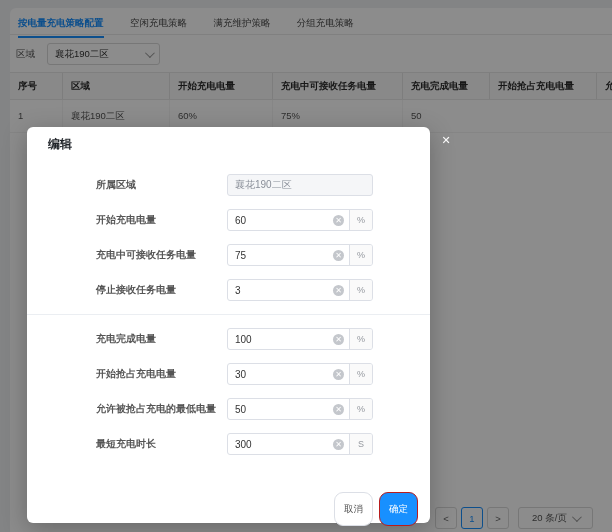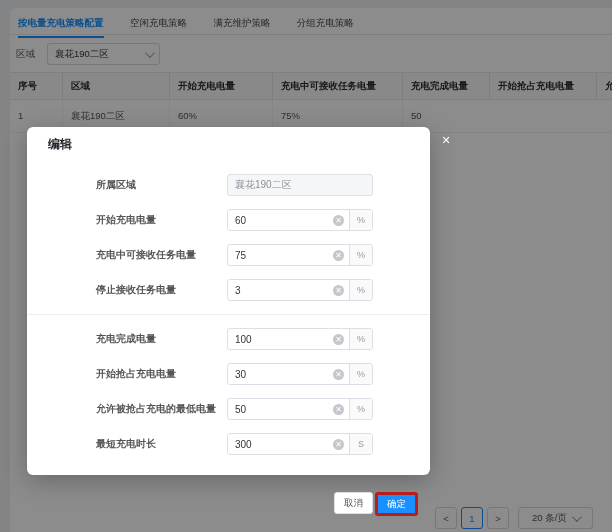--- a/index.html
+++ b/index.html
@@ -54,21 +54,21 @@
     border:1px solid #d9d9d9;border-radius:3px;display:flex;align-items:center;justify-content:center;
     font-size:9.5px;color:#666;cursor:pointer;
   }
   .pg-prev{left:435px;width:22px;}
   .pg-page{left:461px;width:22px;border-color:#1890ff;color:#1890ff;}
   .pg-next{left:487px;width:22px;}
   .pg-size{left:518px;width:75px;gap:5px;color:#555;}
   
   .overlay{position:absolute;inset:0;background:rgba(0,0,0,0.45);z-index:10;}
   .modal{
-    position:absolute;left:27px;top:127px;width:403px;height:348px;z-index:11;
+    position:absolute;left:27px;top:127px;width:403px;height:396px;z-index:11;
     background:#fff;border-radius:6px;box-shadow:0 6px 24px rgba(0,0,0,.25);
   }
   .modal-title{position:absolute;left:21px;top:9px;font-size:12px;font-weight:bold;color:#1f2328;}
   .modal-close{
     position:absolute;left:438px;top:132px;z-index:11;width:16px;height:16px;
     color:#fff;font-size:11px;line-height:16px;text-align:center;cursor:pointer;
   }
   .form{position:absolute;left:0;top:47px;right:0;}
   .frow{position:relative;height:22px;margin-bottom:13px;}
   .flabel{position:absolute;left:69px;top:0;line-height:22px;font-size:10px;color:#555;white-space:nowrap;font-weight:bold;}
@@ -85,25 +85,25 @@
   .clear-ic{
     flex:none;width:11px;height:11px;border-radius:50%;background:#c4c7cc;color:#fff;
     font-size:8px;line-height:11px;text-align:center;align-self:center;margin-right:5px;cursor:pointer;
   }
   .suffix{
     flex:none;width:22px;border-left:1px solid #dcdfe6;background:#fafafa;color:#94989f;
     font-size:9px;display:flex;align-items:center;justify-content:center;
   }
   .fdivider{height:1px;background:#ebeef2;margin:0 0 13px 0;}
   .btn{
-    position:absolute;top:365px;height:22px;box-sizing:border-box;border-radius:3px;
-    font-size:9.5px;display:flex;align-items:center;justify-content:center;cursor:pointer;padding:9px 9px;
+    position:absolute;top:365px;height:22px;box-sizing:border-box;border-radius:9px;
+    font-size:9.5px;display:flex;align-items:center;justify-content:center;cursor:pointer;padding:16px 9px;
   }
   .btn-cancel{right:57px;background:#fff;border:1px solid #dcdfe6;color:#555;}
-  .btn-ok{right:12px;background:#1890ff;border:3px solid #b91c1c;color:#fff;}
+  .btn-ok{right:12px;background:#1890ff;border:1px solid #b91c1c;color:#fff;}
 </style>
 </head>
 <body>
 
 <div class="page">
   <div class="card">
 
     <div class="tabbar">
       <span class="tab active">按电量充电策略配置</span>
       <span class="tab">空闲充电策略</span>

